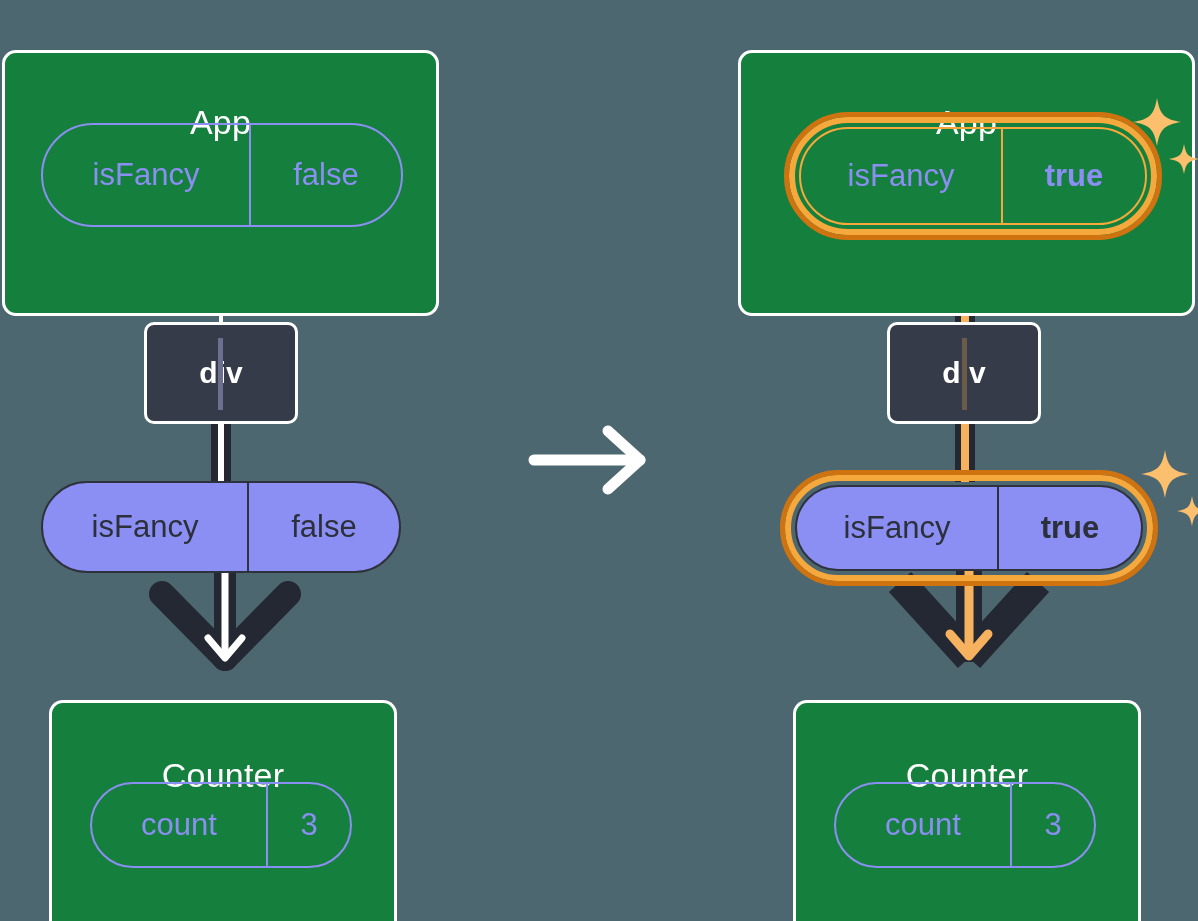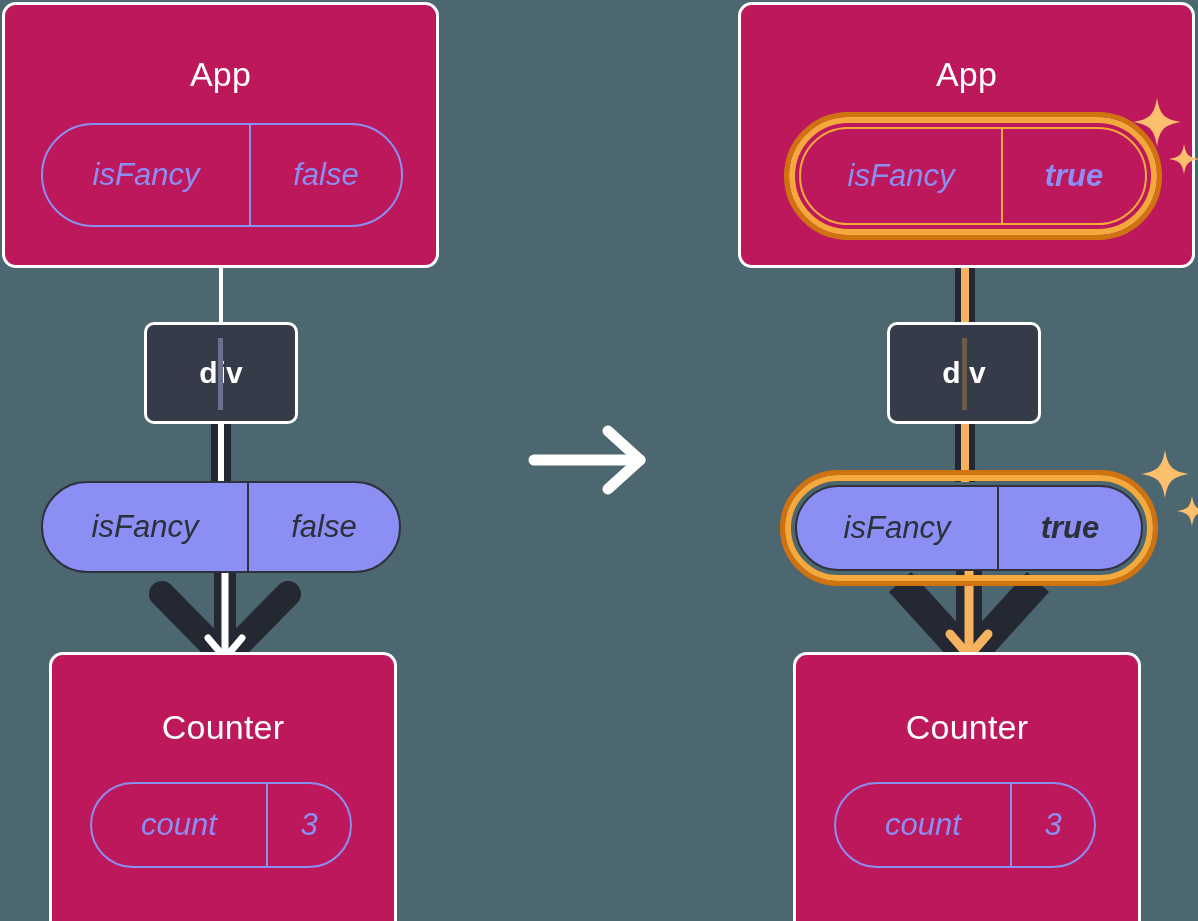--- a/index.html
+++ b/index.html
@@ -12,25 +12,26 @@
   .stage{position:relative;width:1198px;height:921px;}
 
   
   .panel{position:absolute;top:0;width:599px;height:921px;}
   .panel-left{left:0;}
   .panel-right{left:599px;}
 
   
   .node-box{
     position:absolute;
-    background:#be185d;
+    background:#15803d;
     border:3px solid #ffffff;
     border-radius:14px;
     box-sizing:border-box;
     z-index:4;
+    margin-top:48px;
   }
   .node-title{
     position:absolute;left:0;right:0;
     text-align:center;
     color:#ffffff;
     font-size:34px;
     letter-spacing:.2px;
     white-space:nowrap;
   }
   .div-box{
@@ -50,21 +51,20 @@
     box-sizing:border-box;
     display:flex;align-items:stretch;
     border-radius:999px;
     z-index:7;
     overflow:hidden;
   }
   .pill .cell{
     display:flex;align-items:center;justify-content:center;
     box-sizing:border-box;
     white-space:nowrap;
-    font-style:italic;
   }
   .pill .cell.key{flex:0 0 auto;}
   .pill .cell.val{flex:1 1 auto;}
 
   
   .pill-outline{
     background:transparent;
     border:2px solid #8b8ef2;
   }
   .pill-outline .cell{color:#8b8ef2;font-size:31px;}

